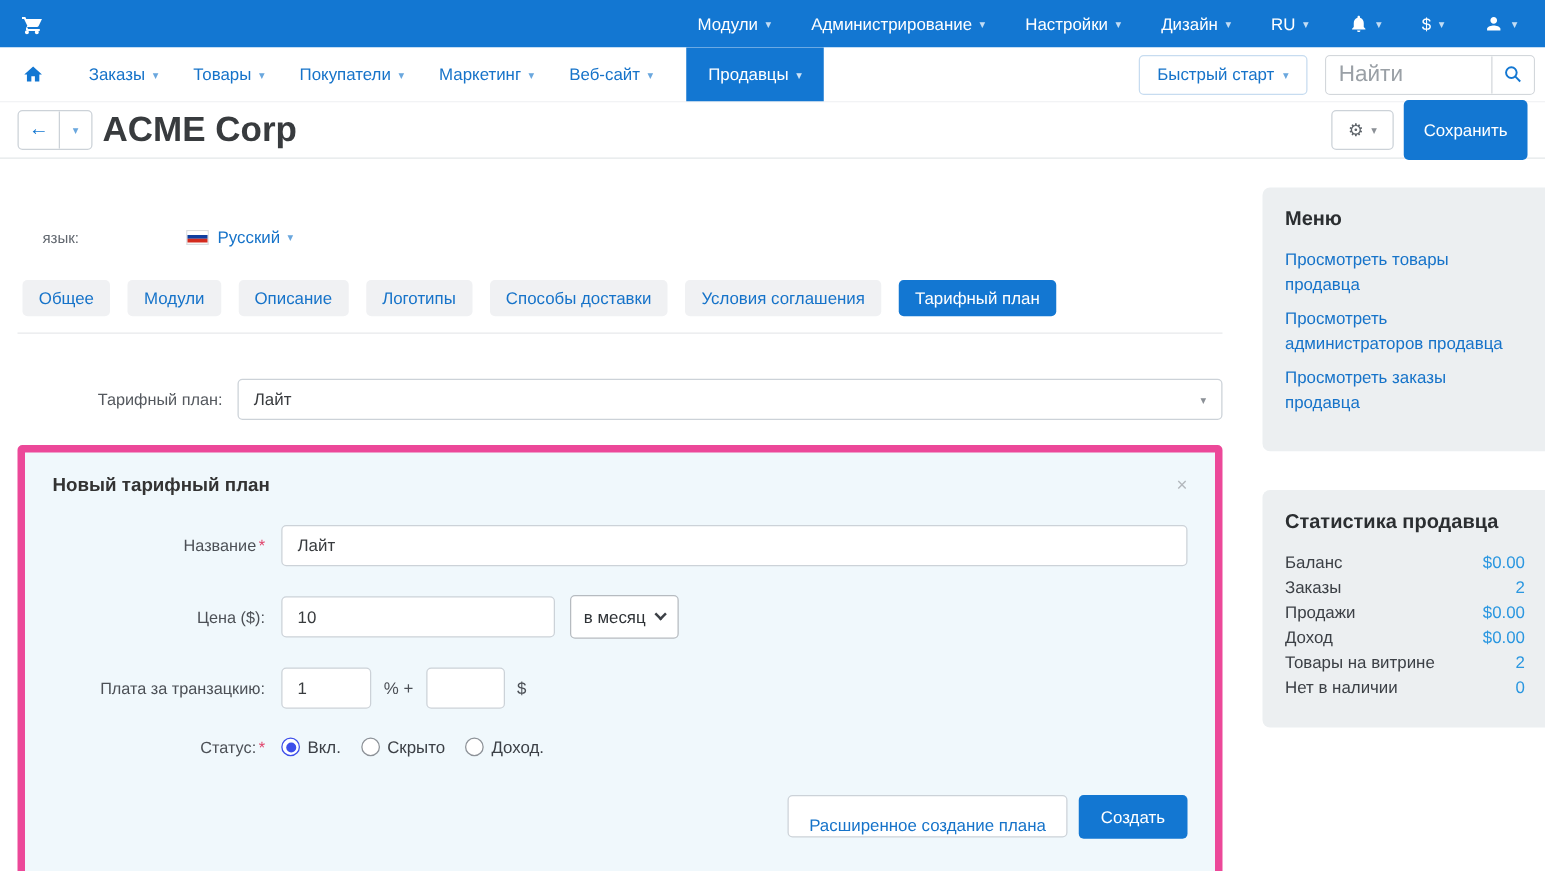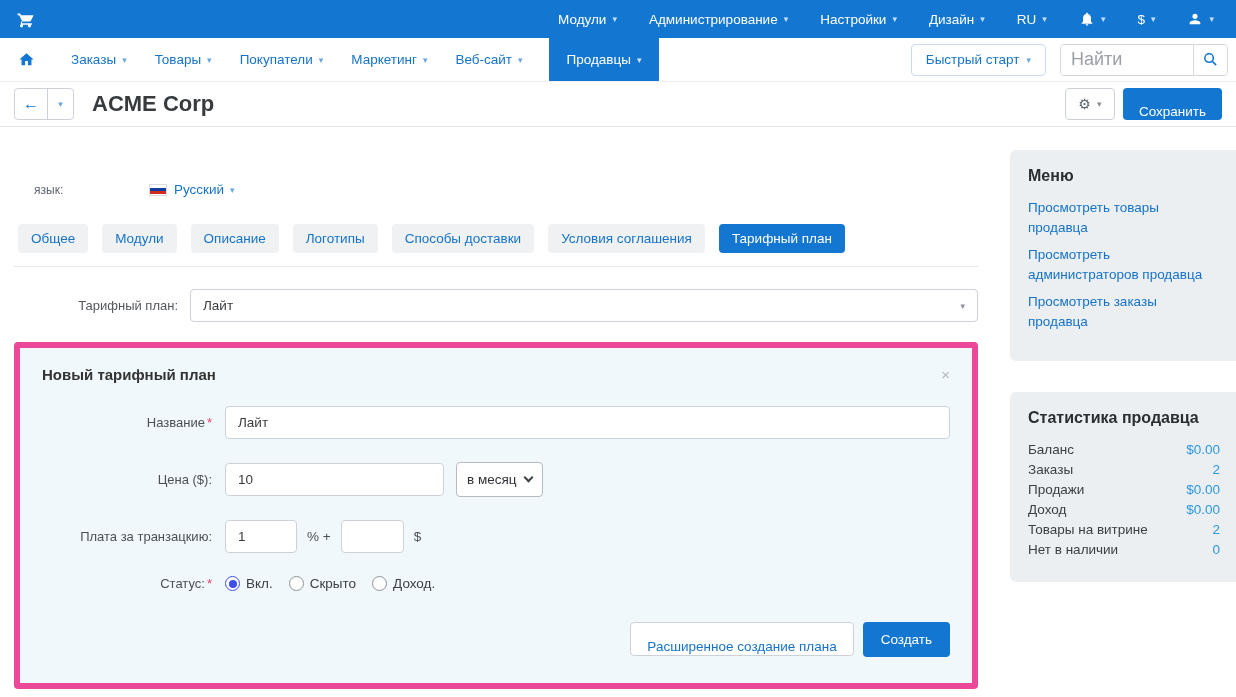--- a/index.html
+++ b/index.html
@@ -44,44 +44,44 @@
     height: 32px; margin-left: 14px; overflow: hidden; background: #fff;
   }
   .search-input { border: none; outline: none; width: 132px; padding: 0 10px; font-size: 18px; font-family: inherit; color: #3c4046; }
   .search-input::placeholder { color: #9aa0a6; }
   .search-btn { width: 34px; border: none; border-left: 1px solid #d3d7db; background: #fff; display: flex; align-items: center; justify-content: center; cursor: pointer; }
   
   .titlebar { height: 45px; display: flex; align-items: center; padding: 0 14px; border-bottom: 1px solid #e4e7e9; background: #fff; }
   .back-group { display: flex; border: 1px solid #ccd2d8; border-radius: 4px; overflow: hidden; height: 32px; background: #fff; }
   .back-btn { width: 32px; display: flex; align-items: center; justify-content: center; color: #1377d2; font-size: 16px; font-weight: bold; cursor: pointer; }
   .back-caret { width: 26px; display: flex; align-items: center; justify-content: center; border-left: 1px solid #ccd2d8; cursor: pointer; }
-  .page-title { font-size: 22px; color: #383b3e; margin-left: 18px; }
+  .page-title { font-size: 28px; color: #383b3e; margin-left: 8px; }
   .title-actions { margin-left: auto; display: flex; align-items: center; gap: 8px; }
   .btn-gear { height: 32px; width: 50px; border: 1px solid #ccd2d8; border-radius: 4px; background: #fff; display: flex; align-items: center; justify-content: center; gap: 6px; color: #5e646a; font-size: 14px; cursor: pointer; }
   .btn-primary {
-    height: 32px; background: #1377d2; color: #fff; border: none; border-radius: 4px;
+    height: 48px; background: #1377d2; color: #fff; border: none; border-radius: 4px;
     padding: 16px 16px; font-size: 13.5px; cursor: pointer; font-family: inherit;
   }
   
   .content { display: flex; height: 570px; }
   .main { width: 1010px; }
   .lang-row { margin: 55px 0 0 34px; display: flex; align-items: center; }
   .lang-label { width: 115px; font-size: 12px; color: #60666e; }
   .flag { width: 18px; height: 12px; border: 1px solid #d9dcdf; margin-right: 7px; display: flex; flex-direction: column; }
   .flag span { flex: 1; }
   .flag .w { background: #fff; } .flag .b { background: #0f3ea0; } .flag .r { background: #d32b1e; }
   .lang-link { color: #1673c9; display: flex; align-items: center; gap: 6px; cursor: pointer; }
   .tabs { display: flex; gap: 14px; margin: 27px 0 0 18px; }
   .tab {
     height: 29px; padding: 0 13px; display: flex; align-items: center; background: #f0f1f3;
     color: #1673c9; border-radius: 4px; cursor: pointer; white-space: nowrap;
   }
   .tab.active { background: #1377d2; color: #fff; }
   .divider { height: 1px; background: #e7e9eb; margin: 13px 32px 0 14px; }
-  .plan-row { display: flex; align-items: center; margin: 22px 32px 0 14px; }
+  .plan-row { display: flex; align-items: center; margin: 36px 32px 0 14px; }
   .plan-label { width: 176px; text-align: right; padding-right: 12px; font-size: 13px; color: #54585e; }
   .fake-select {
     flex: 1; height: 33px; border: 1px solid #ccd2d8; border-radius: 4px; background: #fff;
     display: flex; align-items: center; padding: 0 12px; color: #383b3e; cursor: pointer;
   }
   .fake-select .caret { margin-left: auto; }
   
   .panel {
     margin: 20px 32px 0 14px; background: #f0f8fc; border: 6px solid #ec4899;
     border-radius: 4px; padding: 18px 22px 26px 22px; position: relative;

